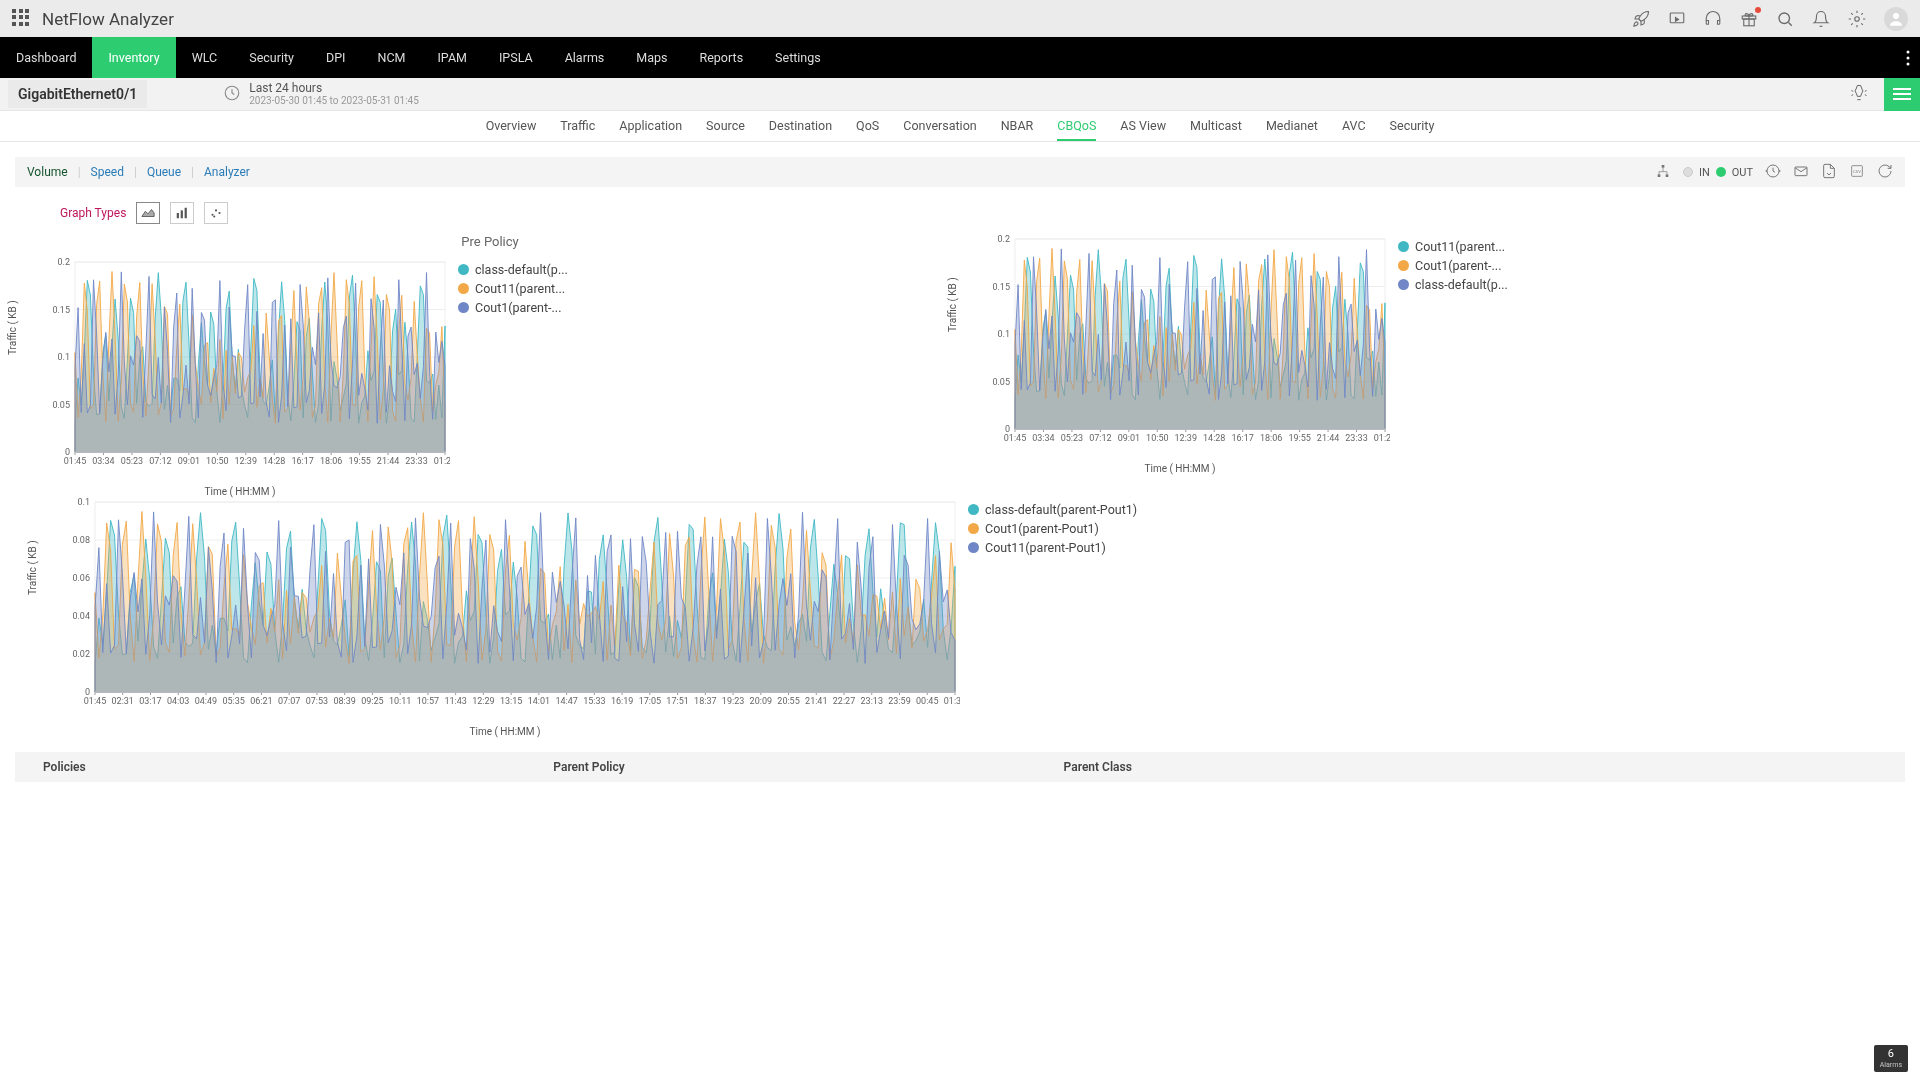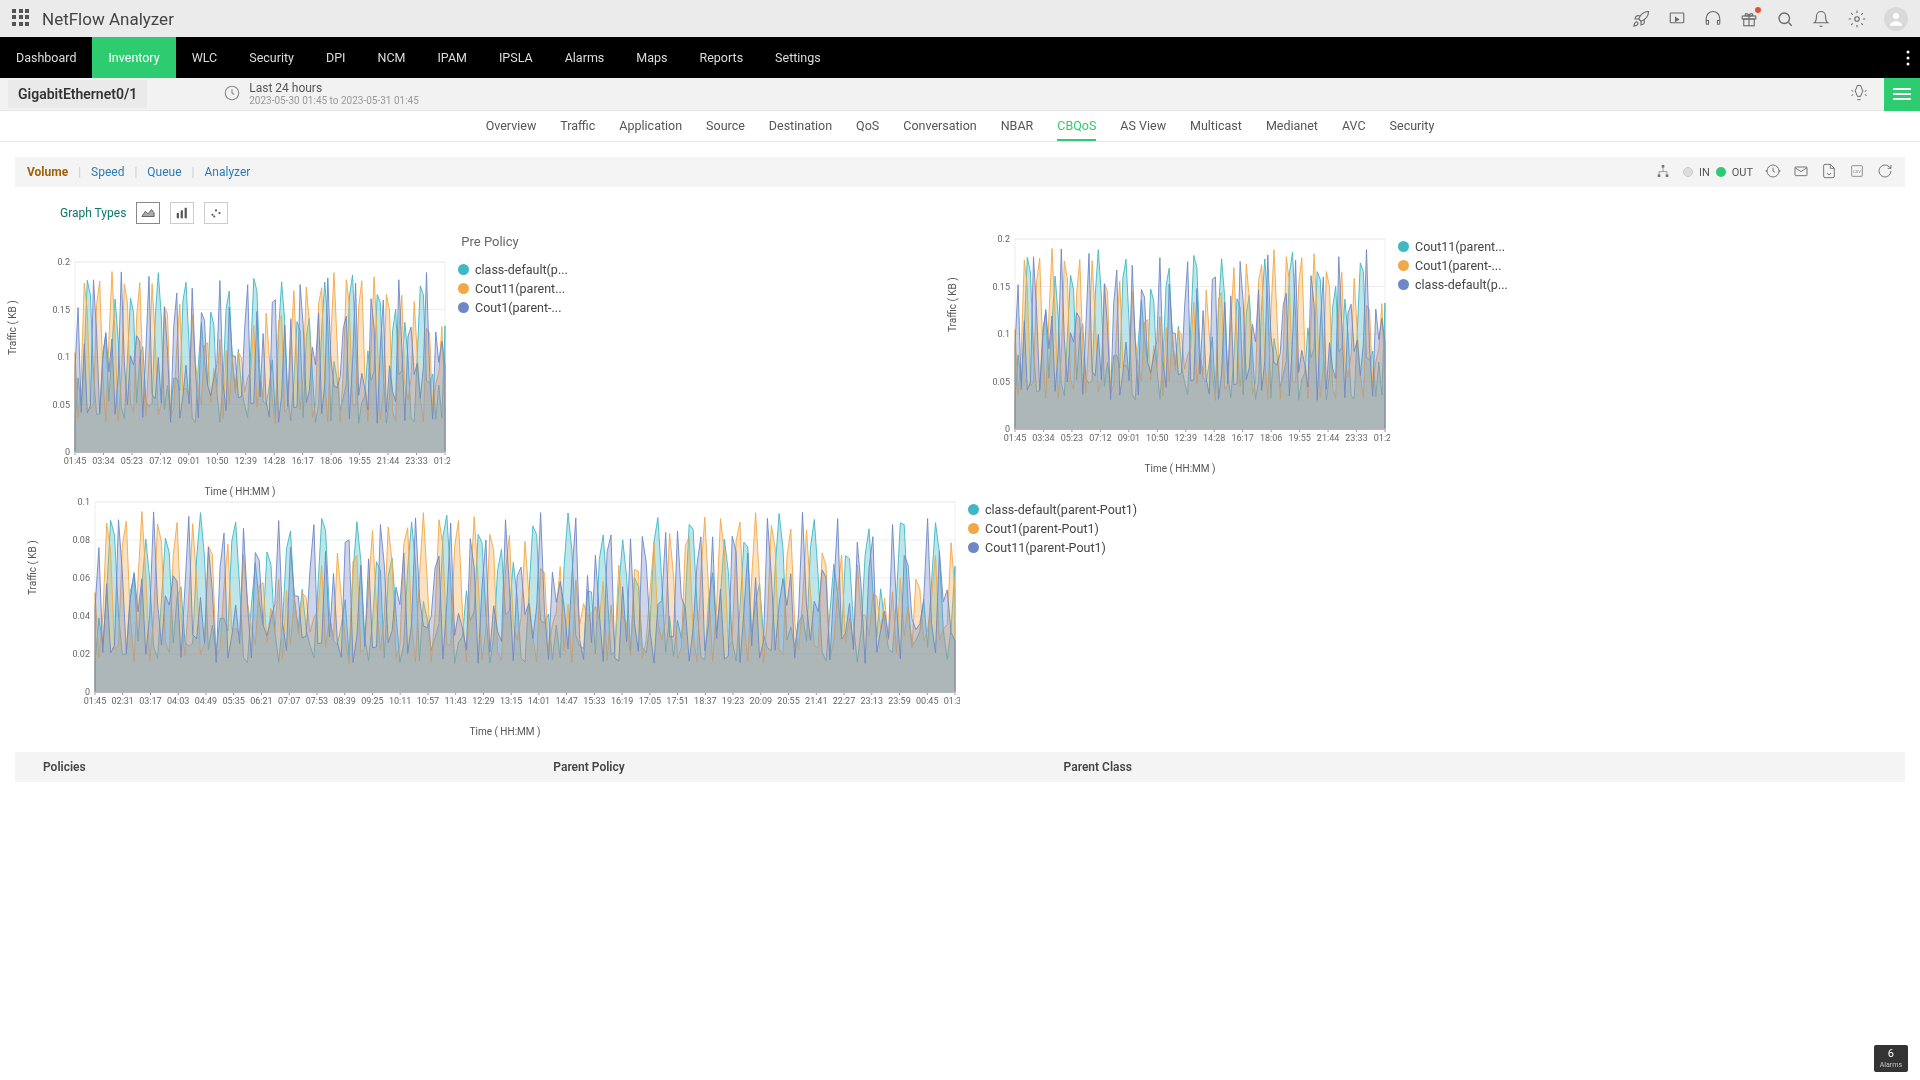--- a/index.html
+++ b/index.html
@@ -41,33 +41,33 @@
 .hamburger-btn span { display: block; width: 18px; height: 2px; background: #fff; margin: 2px 0; box-shadow: 0 5px 0 #fff, 0 -5px 0 #fff; }
 
 
 .subtabs { height: 31px; display: flex; align-items: center; justify-content: center; gap: 24px; border-bottom: 1px solid #e5e5e5; }
 .subtab { font-size: 12.5px; color: #555; cursor: pointer; height: 100%; display: flex; align-items: center; border-bottom: 2px solid transparent; }
 .subtab.active { color: #2ecc71; border-bottom-color: #2ecc71; }
 
 
 .filterbar { margin: 15px 15px 0; background: #f4f4f4; height: 30px; display: flex; align-items: center; justify-content: space-between; padding: 0 12px; font-size: 12px; }
 .fb-left { display: flex; align-items: center; gap: 10px; }
-.fb-mode { color: #a16207; font-weight: 700; }
+.fb-mode { color: #14532d; font-weight: 400; }
 .fb-sep { color: #ccc; }
 .fb-link { color: #2a7cb8; cursor: pointer; }
 .fb-right { display: flex; align-items: center; gap: 12px; }
 .fb-icon { color: #777; cursor: pointer; }
 .fb-icon svg { width: 16px; height: 16px; }
 .io-toggle { display: flex; align-items: center; gap: 6px; font-size: 11px; color: #555; }
 .io-dot { width: 10px; height: 10px; border-radius: 50%; }
 .io-dot.off { background: #ddd; border: 1px solid #ccc; }
 .io-dot.on { background: #2ecc71; }
 
 
-.graphtypes { display: flex; align-items: center; gap: 10px; padding: 15px 60px 10px; font-size: 12px; color: #0f766e; }
+.graphtypes { display: flex; align-items: center; gap: 10px; padding: 15px 60px 10px; font-size: 12px; color: #be185d; }
 .gt-btn { border: 1px solid #ccc; width: 24px; height: 22px; display: flex; align-items: center; justify-content: center; cursor: pointer; background: #fff; }
 .gt-btn.active { border-color: #888; }
 .gt-btn svg { width: 14px; height: 14px; }
 
 
 .charts-row { display: flex; padding: 0 20px; }
 .chart-container { flex: 1; padding: 0 10px; }
 .chart-title { text-align: center; font-size: 13px; color: #666; margin-bottom: 8px; }
 .chart-body { display: flex; }
 .chart-plot { flex: 0 0 auto; position: relative; }

